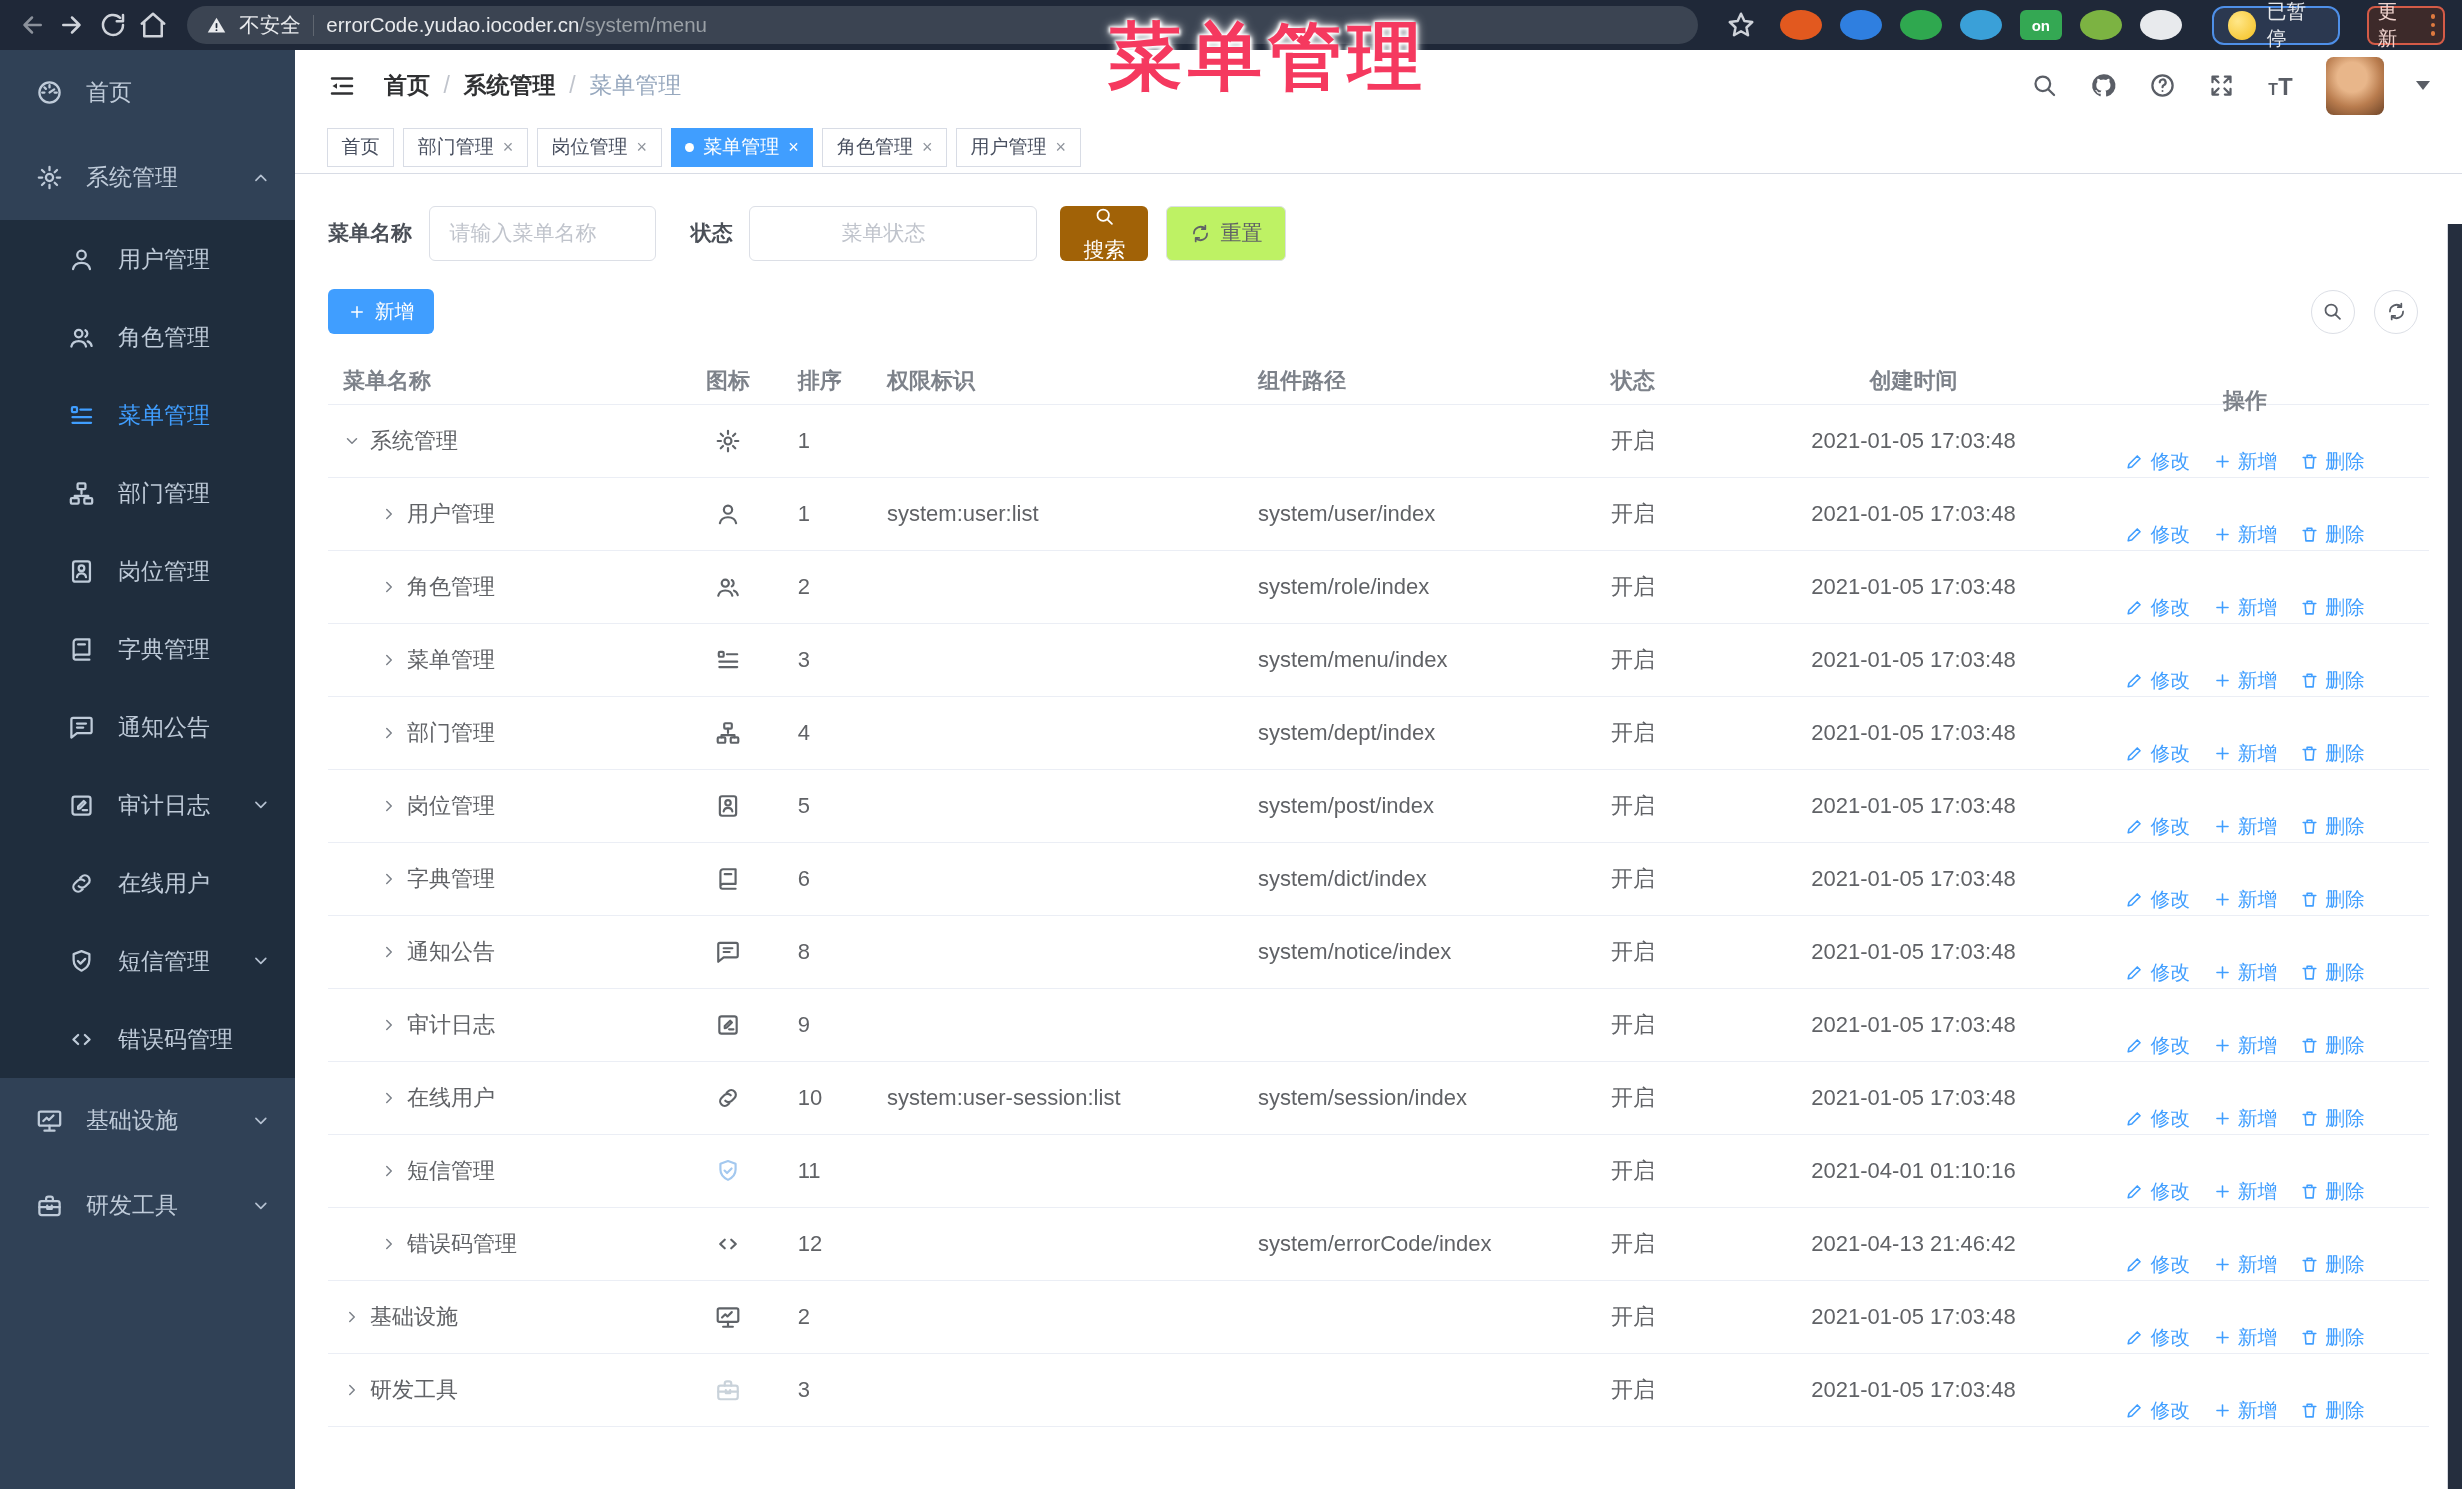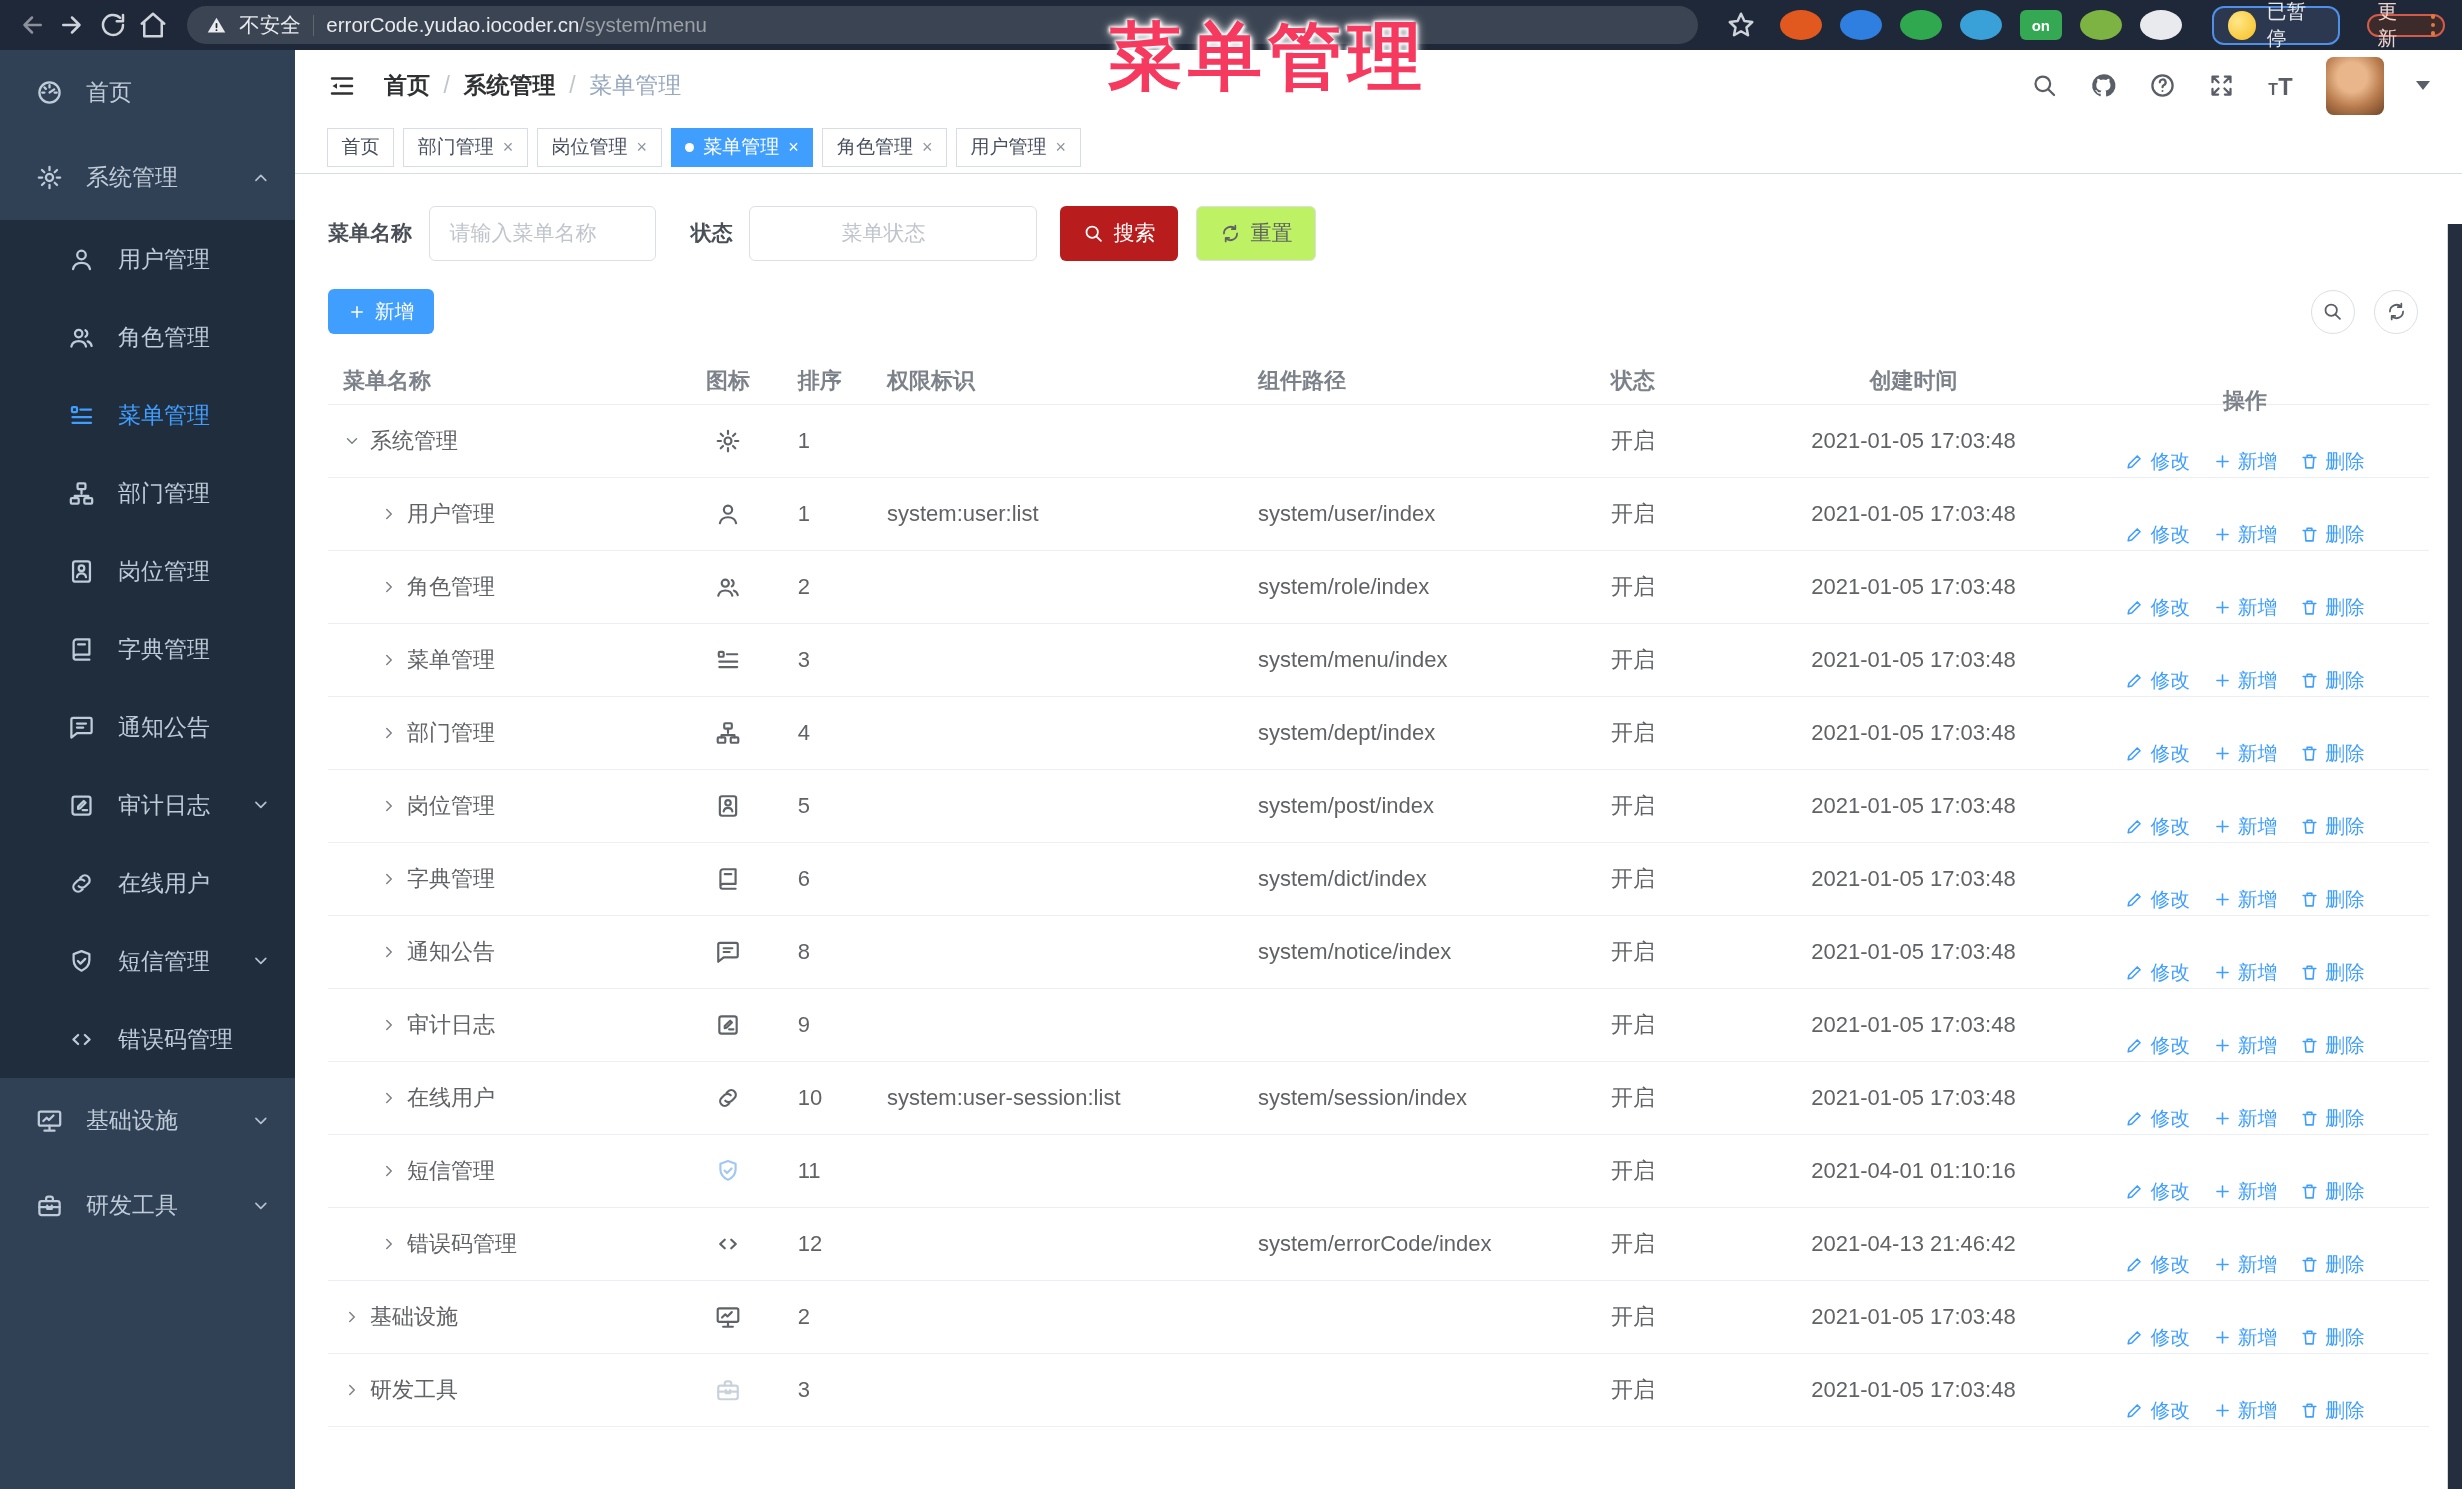--- a/index.html
+++ b/index.html
@@ -34,21 +34,21 @@
     color:#fff; font-size:15px; font-weight:bold;
   }
   .paused-badge {
     margin-left:19.7px; height:39px; border:2.3px solid #4e8fe8; border-radius:12px;
     background:#2b3850; display:flex; align-items:center; gap:10.6px; padding:0 13.6px;
     color:#e8eaed; font-size:19.7px;
   }
   .emoji-face { width:29px; height:29px; border-radius:50%;
     background:radial-gradient(circle at 35% 35%, #ffe789, #f5bf1f); }
   .update-btn {
-    margin-left:16.7px; height:23px; border:2.3px solid #d45b47; border-radius:16px;
+    margin-left:16.7px; height:39px; border:2.3px solid #d45b47; border-radius:8px;
     background:#3d2a2a; display:flex; align-items:center; gap:15px; padding:0 8px;
     color:#f0d4cf; font-size:19.7px;
   }
   .vdots { display:flex; flex-direction:column; gap:3.8px; }
   .vdots span { width:4.5px; height:4.5px; border-radius:50%; background:#e07a3f; }
 
   
   .app { display:flex; height:1440px; }
   .sidebar { width:295px; flex:0 0 295px; background:#304156; color:#bfcbd9; }
   .logo-row { height:85px; display:flex; align-items:center; padding-left:30px; gap:16.7px; cursor:pointer; }
@@ -101,21 +101,21 @@
     display:flex; align-items:center; padding:0 19.7px; font-size:21px; cursor:text;
   }
   .f-input { width:227px; }
   .f-select { width:288px; justify-content:center; cursor:pointer; }
   .ph { color:#c0c4cc; }
   .f-select .i { width:19.7px; height:19.7px; color:#c0c4cc; }
   .btn { border:none; border-radius:6px; height:55px; display:flex; align-items:center;
     gap:9px; font-size:21px; padding:0 23px; cursor:pointer;
     font-family:"Liberation Sans","DejaVu Sans",sans-serif; }
   .btn .i { width:21px; height:21px; }
-  .btn.search { background:#b91c1c; color:#fff; margin-left:23px; }
+  .btn.search { background:#a16207; color:#fff; margin-left:23px;flex-direction:column; }
   .btn.reset { background:#bef264; color:#606266; border:1.5px solid #dcdfe6; margin-left:18px;align-items:center; }
   .toolbar-row { margin-top:27px; display:flex; align-items:center; }
   .btn.add { height:45px; background:#409eff; color:#fff; font-size:19.7px; padding:0 19.7px; }
   .btn.add .i { width:18px; height:18px; }
   .right-tools { margin-left:auto; display:flex; gap:19.7px; margin-right:10.6px; }
   .circle-btn { width:44px; height:44px; border-radius:50%; border:1.5px solid #dcdfe6;
     background:#fff; color:#5a5e66; display:flex; align-items:center; justify-content:center; cursor:pointer; }
   .circle-btn .i { width:21px; height:21px; }
 
   

